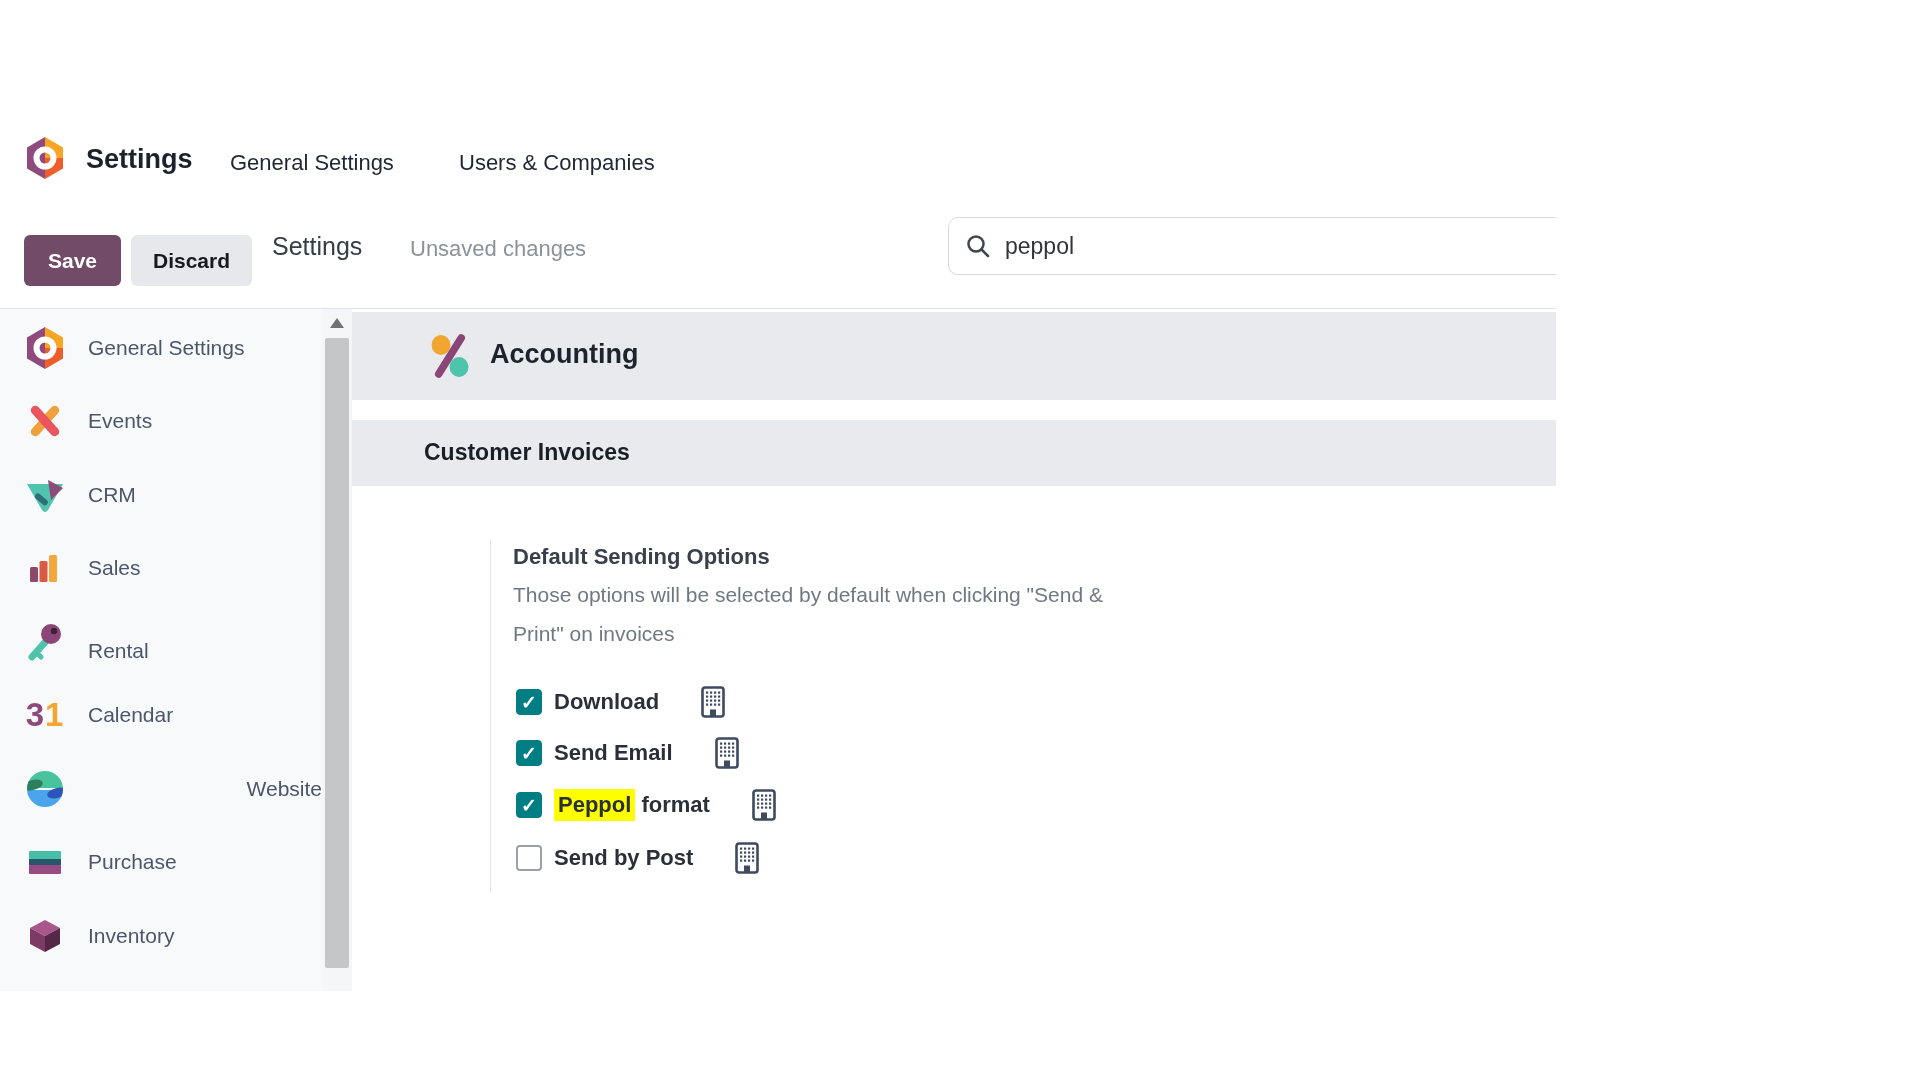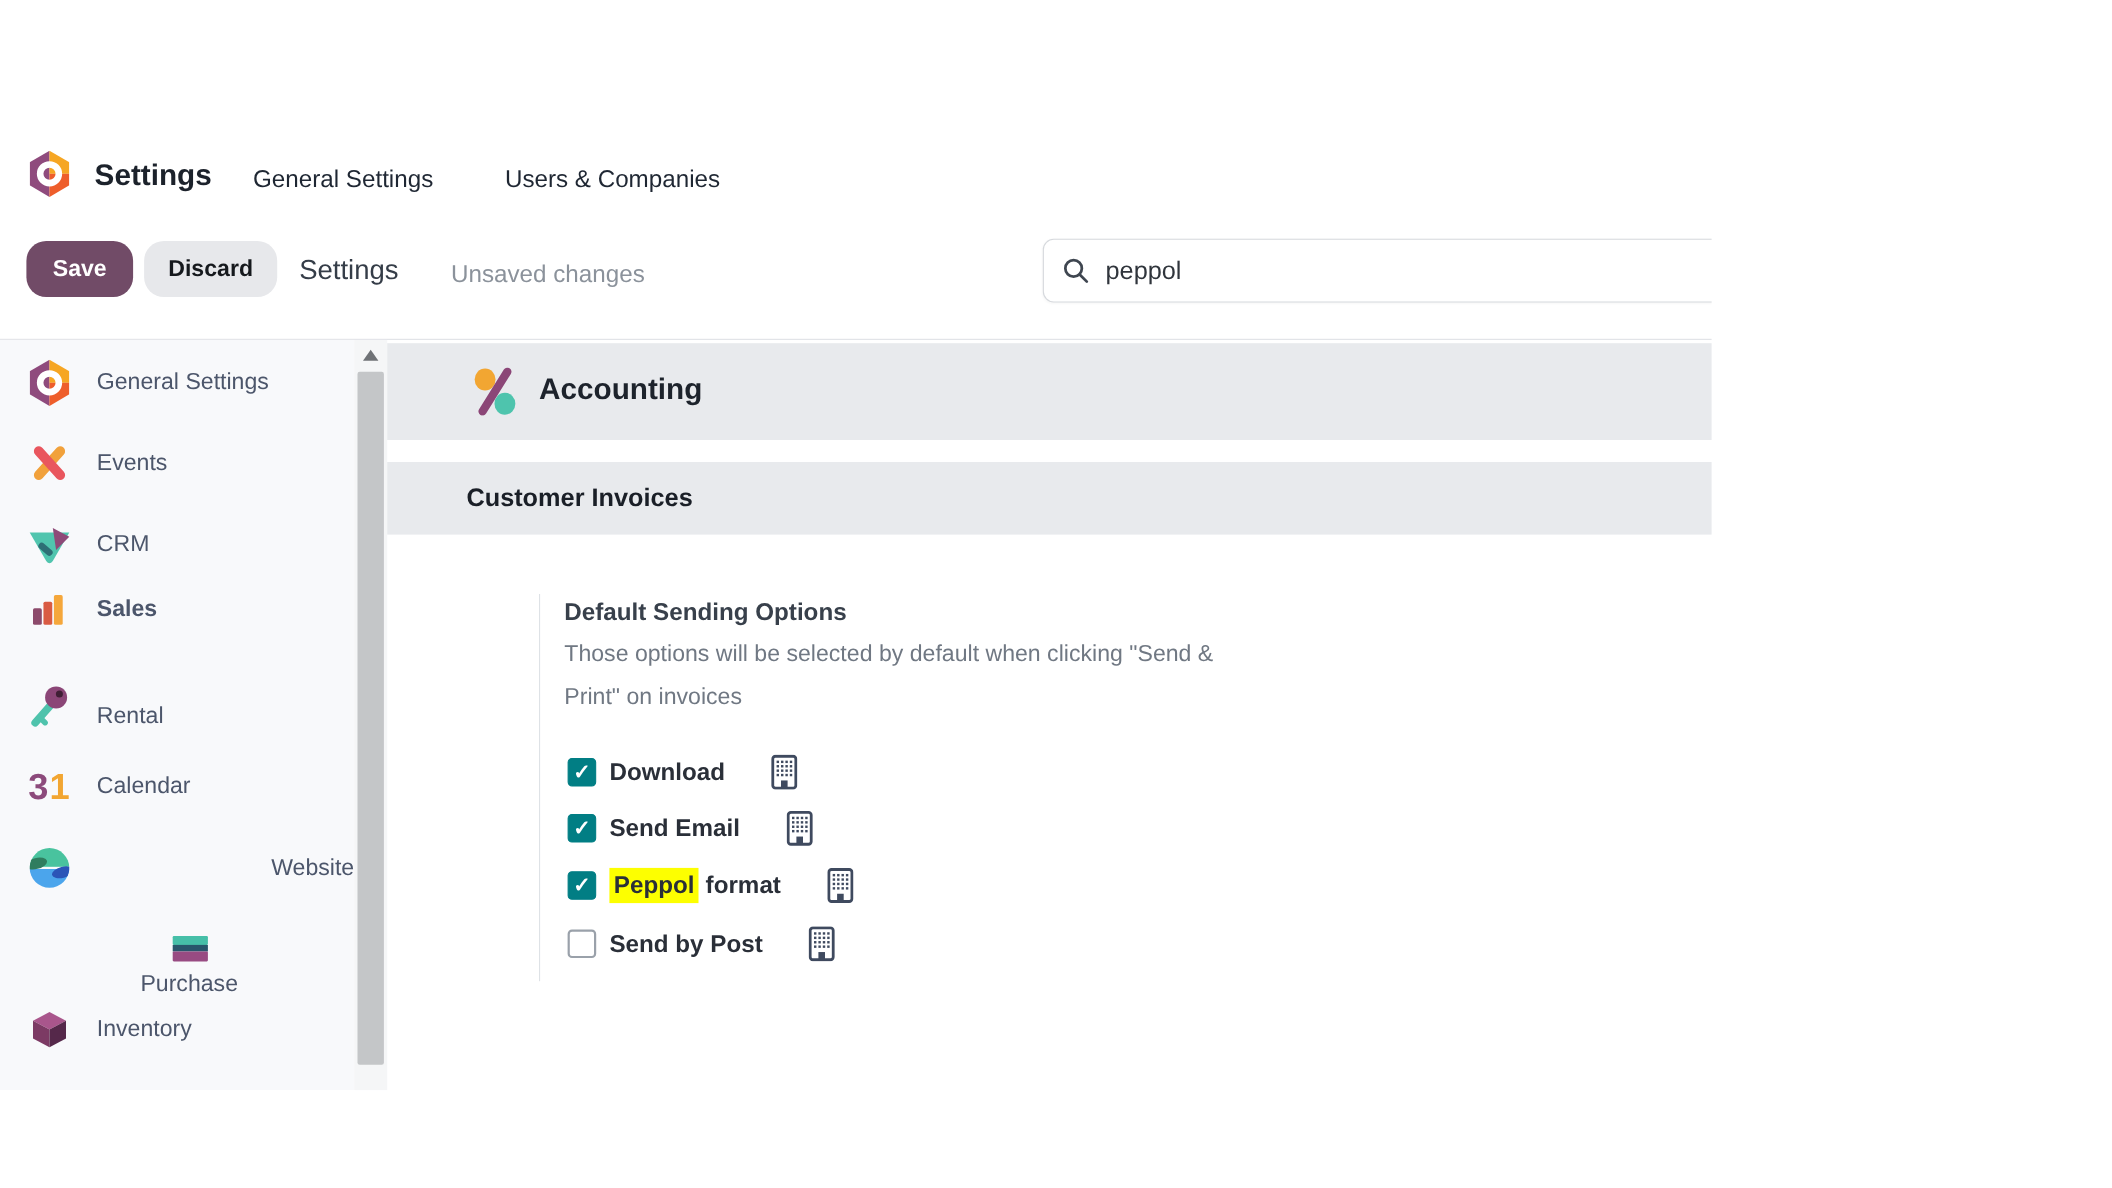--- a/index.html
+++ b/index.html
@@ -7,21 +7,21 @@
   .page { position:relative; width:1556px; height:1080px; background:#fff;
           font-family:"Liberation Sans", sans-serif; overflow:hidden; color:#212529;margin-top:20px; }
 
   
   .logo { position:absolute; left:26px; top:116px; width:38px; height:44px; }
   .app-title { position:absolute; left:86px; top:124px; font-size:27px; font-weight:bold; color:#1c222b; }
   .nav-item { position:absolute; top:130px; font-size:22px; color:#1f2733; cursor:pointer; }
   .nav-1 { left:230px; } .nav-2 { left:459px; }
 
   
-  .btn { position:absolute; top:199px; height:51px; border:none; border-radius:18px;
+  .btn { position:absolute; top:215px; height:51px; border:none; border-radius:6px;
          font-family:inherit; font-size:21px; font-weight:bold; cursor:pointer;
          display:flex; align-items:center; justify-content:center; }
   .btn-save { left:24px; width:97px; background:#714B67; color:#fff; }
   .btn-discard { left:131px; width:121px; background:#e7e8eb; color:#16191d; }
   .breadcrumb { position:absolute; left:272px; top:212px; font-size:25px; color:#353d48; }
   .status-text { position:absolute; left:410px; top:216px; font-size:22px; color:#8b929b; }
   .searchbox { position:absolute; left:948px; top:197px; width:900px; height:58px; background:#fff;
                border:1px solid #d6d9dd; border-radius:10px; display:flex; align-items:center;
                padding:0 16px; box-shadow:0 1px 2px rgba(0,0,0,0.03); }
   .searchbox svg { flex:0 0 auto; margin-right:14px; }
@@ -166,21 +166,21 @@
       <span class="icn">
         <svg width="42" height="42" viewBox="0 0 42 42">
           <path d="M3 10 L39 10 L24 36 Q21 40 18 36 Z" fill="#50C5AE"></path>
           <path d="M24 6 L39 14 L27 26 Z" fill="#8E4A78"></path>
           <rect x="10" y="22" width="15" height="6" rx="3" fill="#2E6F75" transform="rotate(40 17 25)"></rect>
         </svg>
       </span>
       <span class="lbl">CRM</span>
     </div>
 
-    <div class="side-item" style="top:224px;font-weight:bold;">
+    <div class="side-item" style="top:238px;">
       <span class="icn">
         <svg width="42" height="42" viewBox="0 0 42 42">
           <rect x="6" y="20" width="8" height="15" rx="1.5" fill="#8C4A6B"></rect>
           <rect x="15.5" y="14" width="8" height="21" rx="1.5" fill="#D95B43"></rect>
           <rect x="25" y="8" width="8" height="27" rx="1.5" fill="#F5A73B"></rect>
         </svg>
       </span>
       <span class="lbl">Sales</span>
     </div>
 
@@ -216,21 +216,21 @@
             <rect x="0" y="0" width="42" height="20" fill="#49C39E"></rect>
             <rect x="0" y="22" width="42" height="20" fill="#4BA5EC"></rect>
             <ellipse cx="9" cy="17" rx="10" ry="5" fill="#2F7D5F" transform="rotate(-14 9 17)"></ellipse>
             <ellipse cx="33" cy="25" rx="10" ry="5" fill="#2B55B8" transform="rotate(-14 33 25)"></ellipse>
           </g>
         </svg>
       </span>
       <span class="lbl">Website</span>
     </div>
 
-    <div class="side-item" style="top:532px;flex-direction:column;">
+    <div class="side-item" style="top:532px;">
       <span class="icn">
         <svg width="42" height="42" viewBox="0 0 42 42">
           <rect x="5" y="10" width="32" height="8" rx="1" fill="#46BFA8"></rect>
           <rect x="5" y="18" width="32" height="6" fill="#28566B"></rect>
           <rect x="5" y="24" width="32" height="9" rx="1" fill="#984B82"></rect>
         </svg>
       </span>
       <span class="lbl">Purchase</span>
     </div>
 

